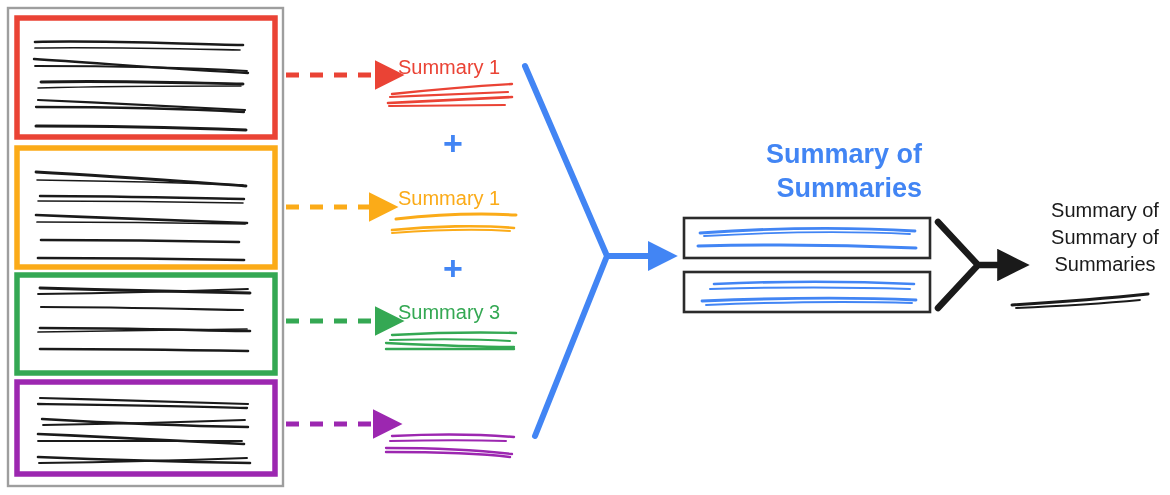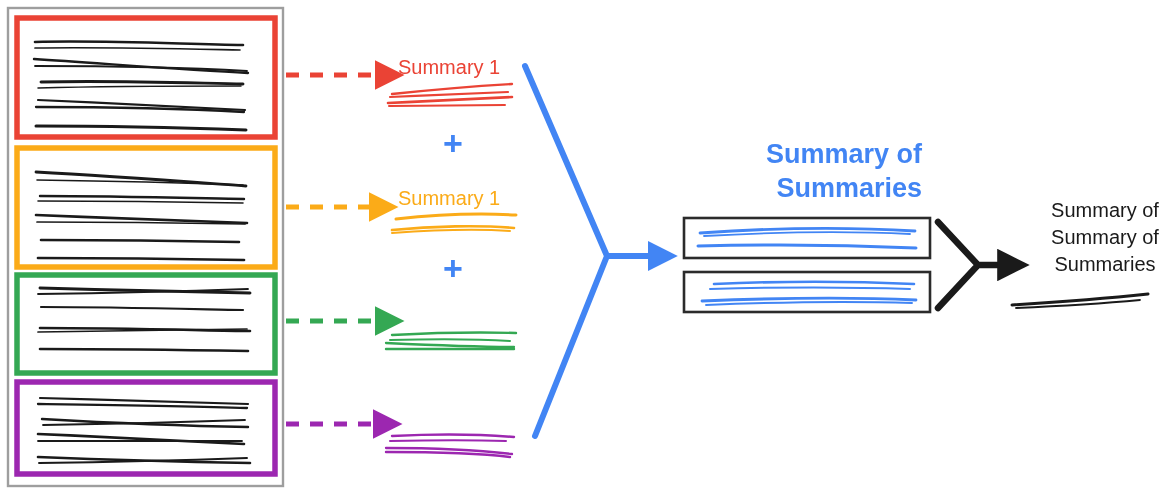--- a/index.html
+++ b/index.html
@@ -178,20 +178,21 @@
     <path d="M938,222 L978,265 M938,308 L978,265 M978,265 L1005,265" stroke="#1a1a1a" stroke-width="6.5" fill="none" stroke-linecap="round" marker-end="url(#arrowBlack)"></path>
 
     <g stroke="#1a1a1a" fill="none" stroke-linecap="round">
       <path d="M1012,305 C1060,302 1110,298 1148,294" stroke-width="3.0"></path>
       <path d="M1016,308 C1062,306 1108,303 1140,300" stroke-width="1.8"></path>
     </g>
   </svg>
 
   <div class="lbl summary-label" style="left:398px; top:56px; color:#ea4335;">Summary 1</div>
   <div class="lbl summary-label" style="left:398px; top:187px; color:#fbab18;">Summary 1</div>
+  <div class="lbl summary-label" style="left:398px; top:301px; color:#34a853;">Summary 3</div>
 
   <div class="lbl" style="left:443px; top:124px; color:#4285f4; font-size:34px; font-weight:700;">+</div>
   <div class="lbl" style="left:443px; top:249px; color:#4285f4; font-size:34px; font-weight:700;">+</div>
 
   <div class="lbl sos-title" style="left:692px; top:138px;">Summary of Summaries</div>
 
   <div class="lbl final-label" style="left:1015px; top:197px;">Summary of Summary of Summaries</div>
 
 </div>
 

